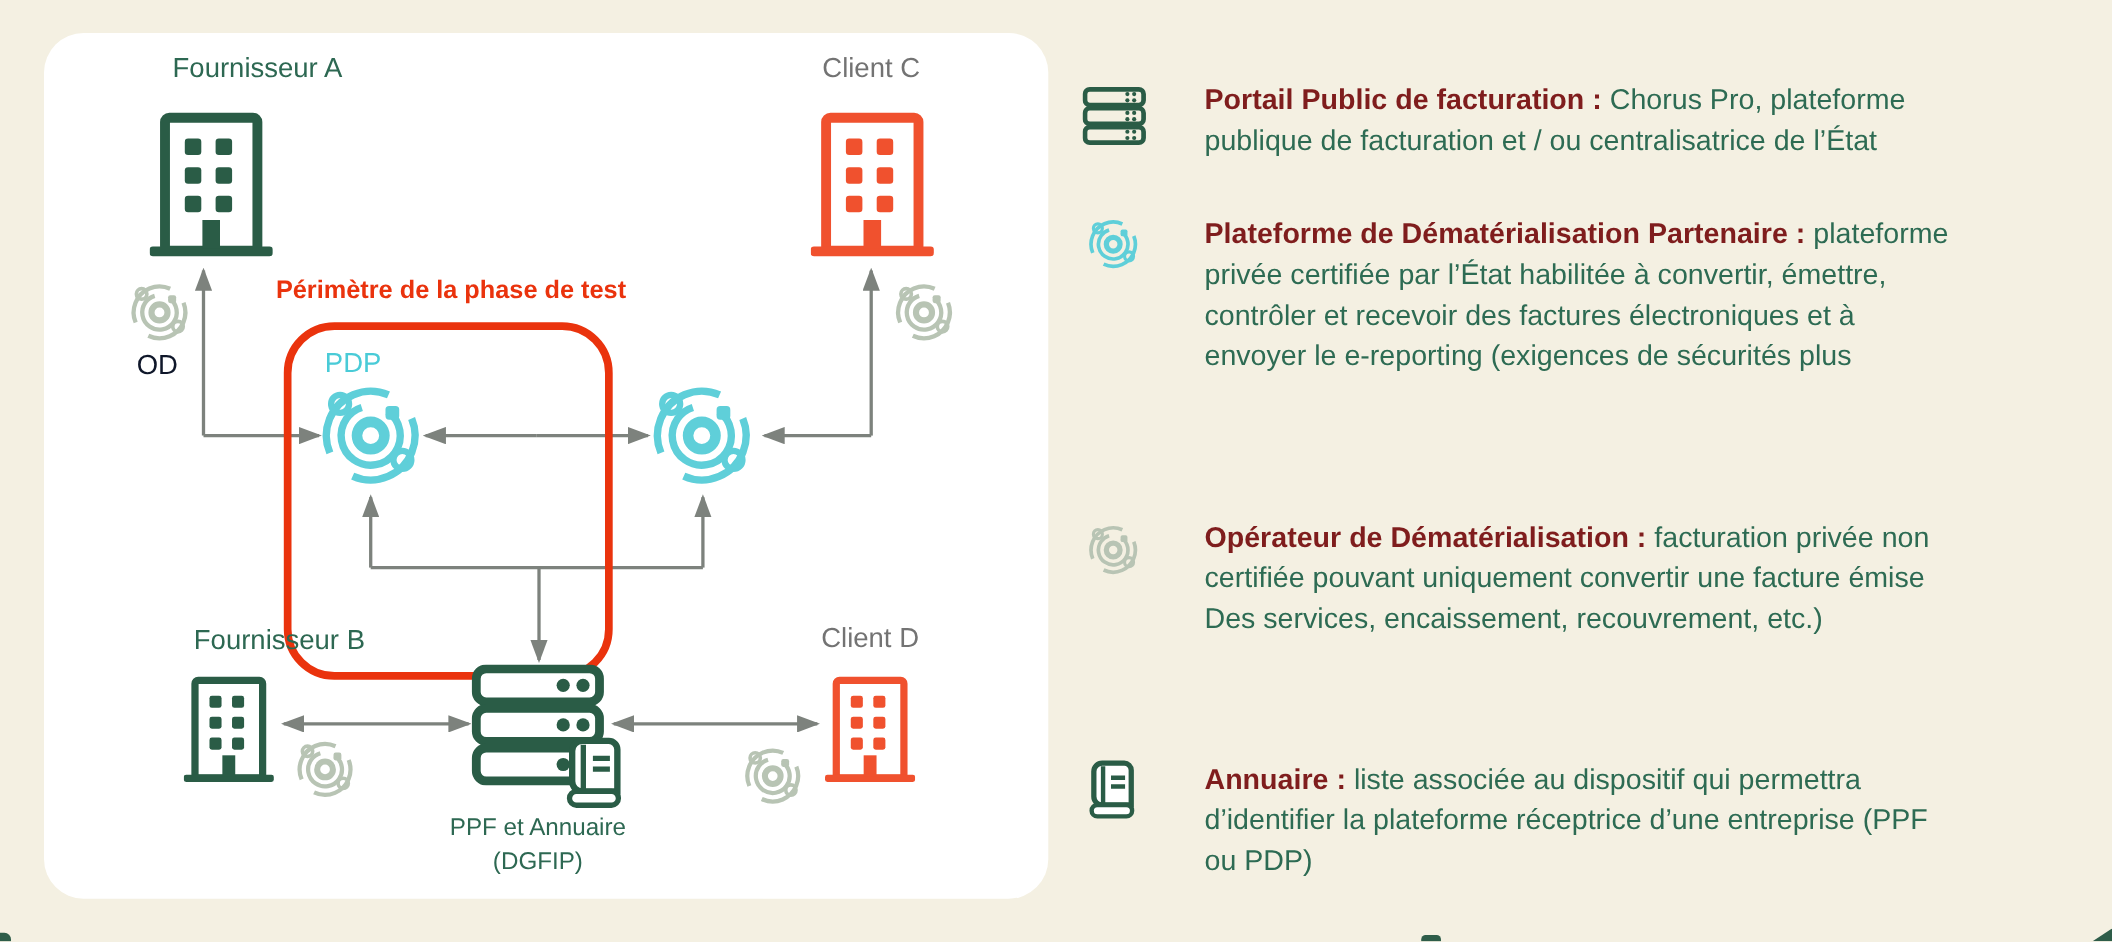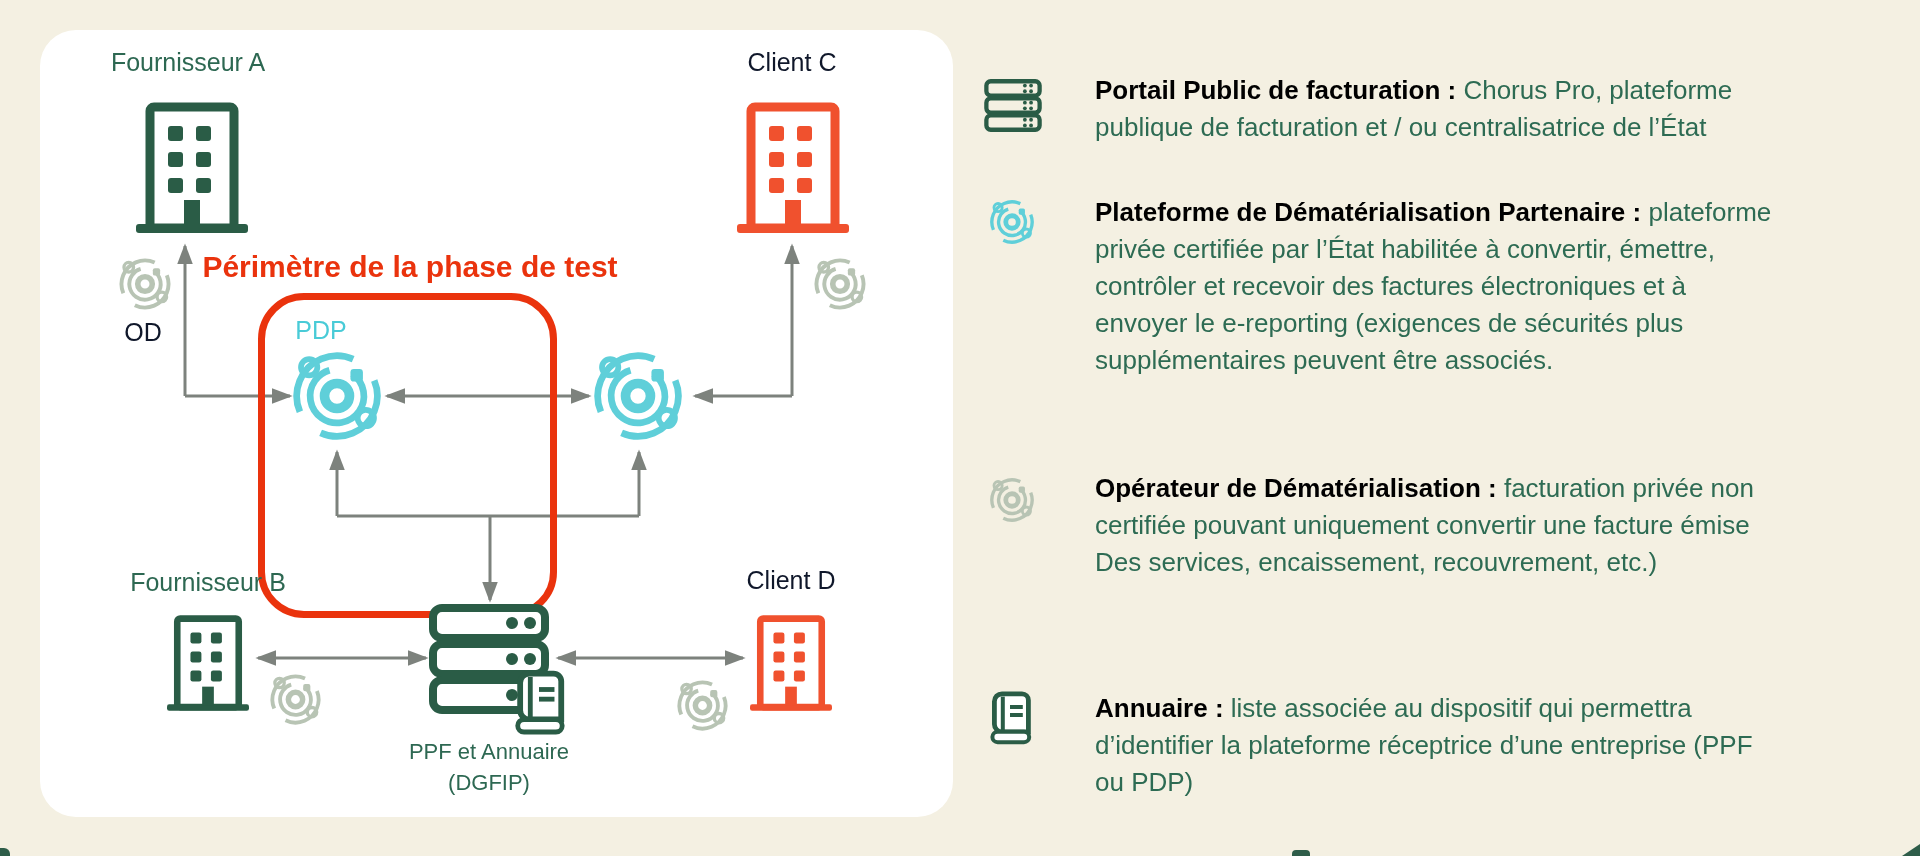--- a/index.html
+++ b/index.html
@@ -5,34 +5,34 @@
   html,body{margin:0;padding:0;background:#f4f0e2;}
   .stage{position:relative;width:1920px;height:856px;overflow:hidden;background:#f4f0e2;
          font-family:"Liberation Sans",sans-serif;}
   .panel{position:absolute;left:40px;top:30px;width:913px;height:787px;background:#ffffff;
          border-radius:36px;}
   svg.abs{position:absolute;}
   .connectors{left:0;top:0;pointer-events:none;}
   .redrect{position:absolute;left:258px;top:293px;width:285px;height:311px;
            border:7px solid #ea330d;border-radius:46px;}
   .lbl{position:absolute;transform:translateX(-50%);white-space:nowrap;font-size:25px;}
-  .lbl.green{color:#2d6852;}
-  .lbl.orange{color:#0f172a;}
+  .lbl.green{color:#2d6852;margin-left:46px;}
+  .lbl.orange{color:#737373;}
   .lbl.gray{color:#0f172a;}
   .lbl.teal{color:#49cbd7;}
-  .lbl.red{color:#ea330d;font-weight:bold;font-size:30px;}
+  .lbl.red{color:#ea330d;font-weight:bold;font-size:23px;}
   .lbl.ppf{color:#2d6852;font-size:22px;}
   .icon{position:absolute;}
   .green-i{color:#2a5c46;}
   .orange-i{color:#f0512e;}
   .teal-i{color:#5fcfd9;}
   .gray-i{color:#b8c4b4;}
   .ltext{position:absolute;left:1095px;color:#2d6b53;font-size:26px;line-height:37px;}
   .lline{white-space:pre;}
-  .lead{font-weight:bold;color:#000000;}
+  .lead{font-weight:bold;color:#7f1d1d;}
   .speck{position:absolute;background:#2e5d49;}
 </style>
 </head>
 <body>
 
 <div class="stage">
 
   <svg width="0" height="0" style="position:absolute">
     <defs>
       <g id="bldg">
@@ -185,21 +185,20 @@
   <div class="ltext" style="top:72px">
     <div class="lline"><span class="lead">Portail Public de facturation : </span><span>Chorus Pro, plateforme</span></div>
     <div class="lline">publique de facturation et / ou centralisatrice de l’État</div>
   </div>
 
   <div class="ltext" style="top:194px">
     <div class="lline"><span class="lead">Plateforme de Dématérialisation Partenaire : </span><span>plateforme</span></div>
     <div class="lline">privée certifiée par l’État habilitée à convertir, émettre,</div>
     <div class="lline">contrôler et recevoir des factures électroniques et à</div>
     <div class="lline">envoyer le e-reporting (exigences de sécurités plus</div>
-    <div class="lline">supplémentaires peuvent être associés.</div>
   </div>
 
   <div class="ltext" style="top:470px">
     <div class="lline"><span class="lead">Opérateur de Dématérialisation : </span><span>facturation privée non</span></div>
     <div class="lline">certifiée pouvant uniquement convertir une facture émise</div>
     <div class="lline">Des services, encaissement, recouvrement, etc.)</div>
   </div>
 
   <div class="ltext" style="top:690px">
     <div class="lline"><span class="lead">Annuaire : </span><span>liste associée au dispositif qui permettra</span></div>

